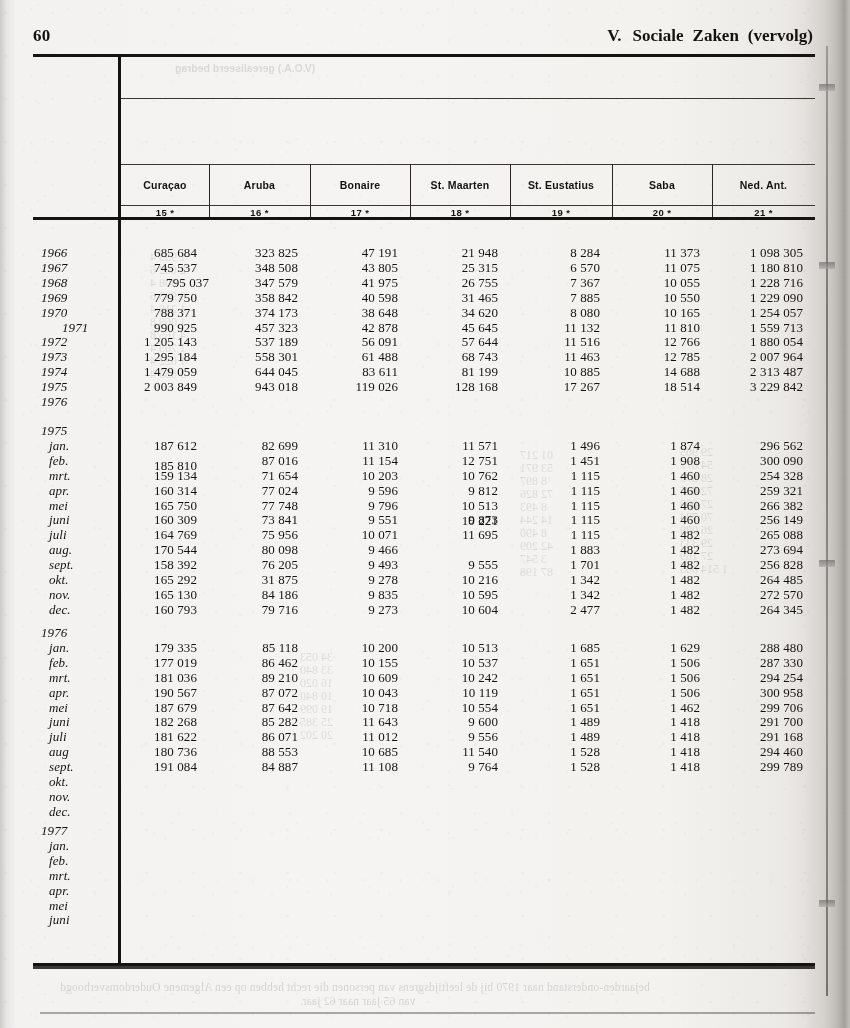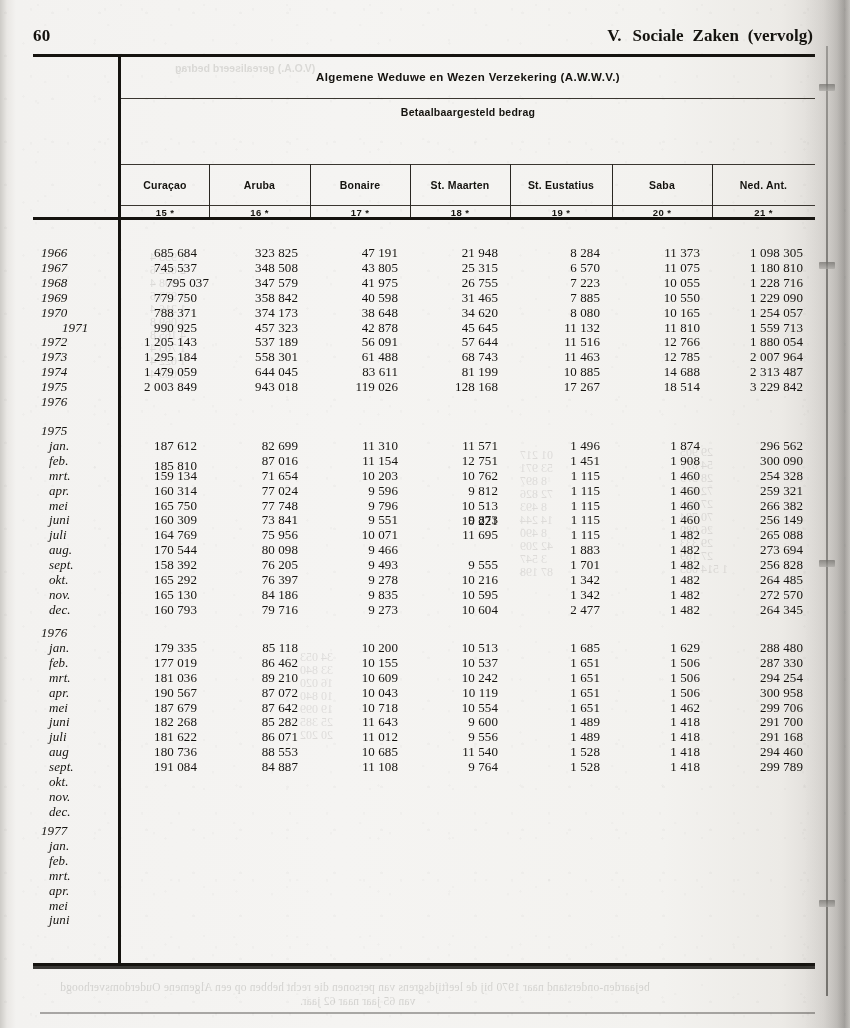--- a/index.html
+++ b/index.html
@@ -166,23 +166,21 @@
   <div id="frame">
     <div class="rule" id="rule-top"></div>
     <div class="rule" id="rule-head-bottom"></div>
     <div class="rule" id="rule-bottom"></div>
     <div class="rule" id="vline-main"></div>
 
     <div class="hthin" style="left:88px;top:44px;width:694px;"></div>
     <div class="hthin" style="left:88px;top:110px;width:694px;"></div>
     <div class="hthin" style="left:88px;top:151px;width:694px;"></div>
 
-    <div id="hdr-title">Algemene Weduwe en Wezen Verzekering (A.W.W.V.)</div>
     <div id="hdr-sub">
-      <div>Betaalbaargesteld bedrag</div>
     </div>
 
     <div id="colheads">
         <div class="colhead" style="left: 88px; width: 88px;">Curaçao</div>
         <div class="colhead" style="left: 176px; width: 101px;">Aruba</div>
         <div class="colhead" style="left: 277px; width: 100px;">Bonaire</div>
         <div class="colhead" style="left: 377px; width: 100px;">St. Maarten</div>
         <div class="colhead" style="left: 477px; width: 102px;">St. Eustatius</div>
         <div class="colhead" style="left: 579px; width: 100px;">Saba</div>
         <div class="colhead" style="left: 679px; width: 103px;">Ned. Ant.</div>
@@ -221,21 +219,21 @@
       <div class="cell" style="left: 277px; width: 88px; top: 205.9px;">43 805</div>
       <div class="cell" style="left: 377px; width: 88px; top: 205.9px;">25 315</div>
       <div class="cell" style="left: 477px; width: 90px; top: 205.9px;">6 570</div>
       <div class="cell" style="left: 579px; width: 88px; top: 205.9px;">11 075</div>
       <div class="cell" style="left: 679px; width: 91px; top: 205.9px;">1 180 810</div>
       <div class="rowlabel yr" style="top: 220.8px; left: 8px;">1968</div>
       <div class="cell" style="left: 88px; width: 76px; top: 220.8px; margin-left: 12px;">795 037</div>
       <div class="cell" style="left: 176px; width: 89px; top: 220.8px;">347 579</div>
       <div class="cell" style="left: 277px; width: 88px; top: 220.8px;">41 975</div>
       <div class="cell" style="left: 377px; width: 88px; top: 220.8px;">26 755</div>
-      <div class="cell" style="left: 477px; width: 90px; top: 220.8px;">7 223</div>
+      <div class="cell" style="left: 477px; width: 90px; top: 220.8px;">7 367</div>
       <div class="cell" style="left: 579px; width: 88px; top: 220.8px;">10 055</div>
       <div class="cell" style="left: 679px; width: 91px; top: 220.8px;">1 228 716</div>
       <div class="rowlabel yr" style="top: 235.7px; left: 8px;">1969</div>
       <div class="cell" style="left: 88px; width: 76px; top: 235.7px;">779 750</div>
       <div class="cell" style="left: 176px; width: 89px; top: 235.7px;">358 842</div>
       <div class="cell" style="left: 277px; width: 88px; top: 235.7px;">40 598</div>
       <div class="cell" style="left: 377px; width: 88px; top: 235.7px;">31 465</div>
       <div class="cell" style="left: 477px; width: 90px; top: 235.7px;">7 885</div>
       <div class="cell" style="left: 579px; width: 88px; top: 235.7px;">10 550</div>
       <div class="cell" style="left: 679px; width: 91px; top: 235.7px;">1 229 090</div>
@@ -356,21 +354,21 @@
       <div class="rowlabel" style="top: 503.1px; left: 16px;">sept.</div>
       <div class="cell" style="left: 88px; width: 76px; top: 503.1px;">158 392</div>
       <div class="cell" style="left: 176px; width: 89px; top: 503.1px;">76 205</div>
       <div class="cell" style="left: 277px; width: 88px; top: 503.1px;">9 493</div>
       <div class="cell" style="left: 377px; width: 88px; top: 503.1px;">9 555</div>
       <div class="cell" style="left: 477px; width: 90px; top: 503.1px;">1 701</div>
       <div class="cell" style="left: 579px; width: 88px; top: 503.1px;">1 482</div>
       <div class="cell" style="left: 679px; width: 91px; top: 503.1px;">256 828</div>
       <div class="rowlabel" style="top: 518px; left: 16px;">okt.</div>
       <div class="cell" style="left: 88px; width: 76px; top: 518px;">165 292</div>
-      <div class="cell" style="left: 176px; width: 89px; top: 518px;">76 397</div>
+      <div class="cell" style="left: 176px; width: 89px; top: 518px;">31 875</div>
       <div class="cell" style="left: 277px; width: 88px; top: 518px;">9 278</div>
       <div class="cell" style="left: 377px; width: 88px; top: 518px;">10 216</div>
       <div class="cell" style="left: 477px; width: 90px; top: 518px;">1 342</div>
       <div class="cell" style="left: 579px; width: 88px; top: 518px;">1 482</div>
       <div class="cell" style="left: 679px; width: 91px; top: 518px;">264 485</div>
       <div class="rowlabel" style="top: 532.9px; left: 16px;">nov.</div>
       <div class="cell" style="left: 88px; width: 76px; top: 532.9px;">165 130</div>
       <div class="cell" style="left: 176px; width: 89px; top: 532.9px;">84 186</div>
       <div class="cell" style="left: 277px; width: 88px; top: 532.9px;">9 835</div>
       <div class="cell" style="left: 377px; width: 88px; top: 532.9px;">10 595</div>

